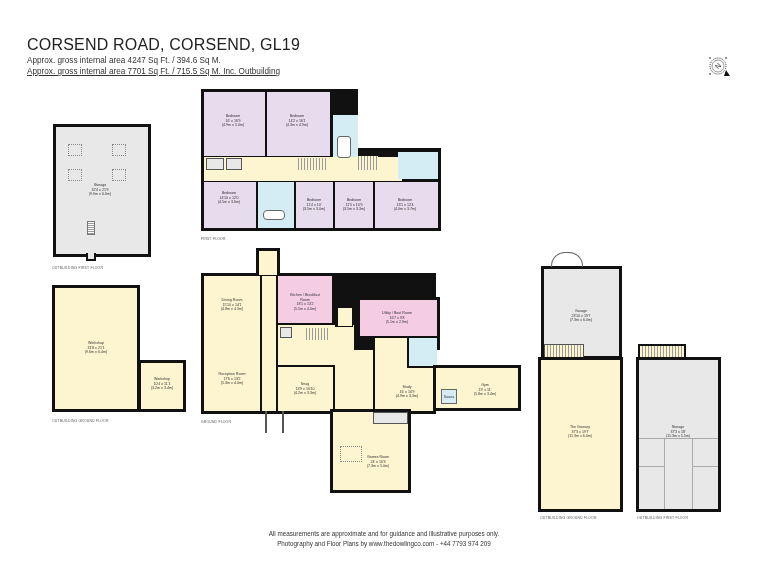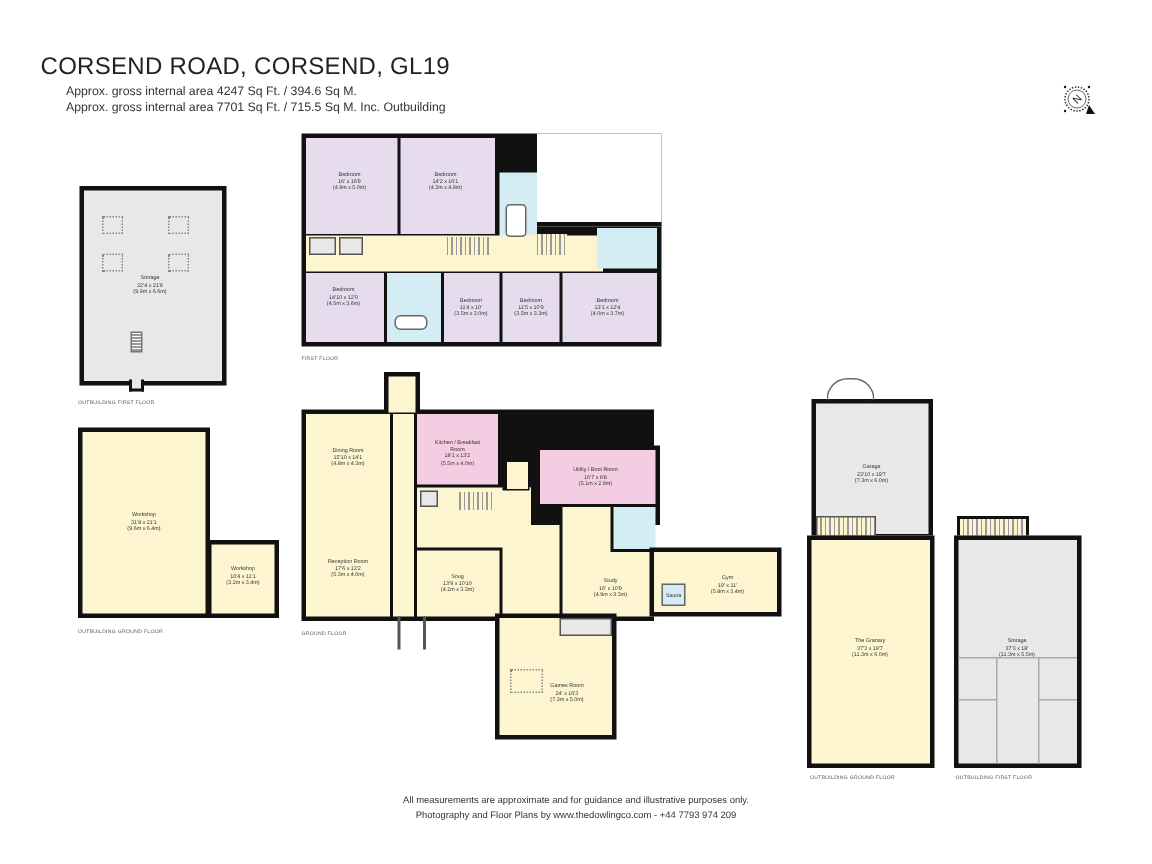--- a/index.html
+++ b/index.html
@@ -1,37 +1,37 @@
 <!DOCTYPE html>
 <html><head>
 <meta charset="utf-8">
 <style>
   html,body{margin:0;padding:0;background:#fff;}
   body{width:768px;height:576px;position:relative;overflow:hidden;font-family:"Liberation Sans",sans-serif;color:#222;}
   .title{position:absolute;left:27px;top:36px;font-size:16px;letter-spacing:0.2px;color:#222;}
-  .sub{position:absolute;left:27px;font-size:8.2px;color:#333;margin-left:17px;}
+  .sub{position:absolute;left:27px;font-size:8.2px;color:#333;}
   .room{position:absolute;box-sizing:border-box;border:1px solid #555;}
   .lbl{position:absolute;font-size:3.6px;line-height:4.6px;text-align:center;color:#333;white-space:nowrap;transform:translate(-50%,-50%);}
   .lbl span{display:block;}
   .cap{position:absolute;font-size:3.4px;color:#555;letter-spacing:0.2px;white-space:nowrap;}
   .footer{position:absolute;left:0;width:768px;text-align:center;font-size:6.3px;color:#333;}
   .yellow{background:#fdf5cf;}
   .purple{background:#e6dcee;}
   .pink{background:#f4cde3;}
   .blue{background:#d4ecf4;}
   .grey{background:#e8e8e8;}
   .bw{border:3px solid #111;}
   .compass{position:absolute;left:704px;top:52px;width:28px;height:28px;}
 </style>
 </head>
 <body>
 
 <div class="title">CORSEND ROAD, CORSEND, GL19</div>
 <div class="sub" style="top:56px;">Approx. gross internal area 4247 Sq Ft. / 394.6 Sq M.</div>
-<div class="sub" style="top:67px;">Approx. gross internal area 7701 Sq Ft. / 715.5 Sq M. Inc. Outbuilding</div>
+<div class="sub" style="top:67px;text-decoration:underline;">Approx. gross internal area 7701 Sq Ft. / 715.5 Sq M. Inc. Outbuilding</div>
 
 <svg class="compass" viewBox="0 0 28 28">
   <circle cx="14" cy="14" r="8" fill="none" stroke="#333" stroke-width="1" stroke-dasharray="1 1"></circle>
   <circle cx="14" cy="14" r="6" fill="#fff" stroke="#333" stroke-width="0.5"></circle>
   <text x="14" y="16.5" font-size="7" text-anchor="middle" font-family="Liberation Sans, sans-serif" transform="rotate(-45 14 14)" fill="#111">N</text>
   <polygon points="22,18 26,24 20,24" fill="#111"></polygon>
   <circle cx="6" cy="6" r="0.8" fill="#111"></circle>
   <circle cx="22" cy="6" r="0.8" fill="#111"></circle>
   <circle cx="6" cy="22" r="0.8" fill="#111"></circle>
 </svg>

